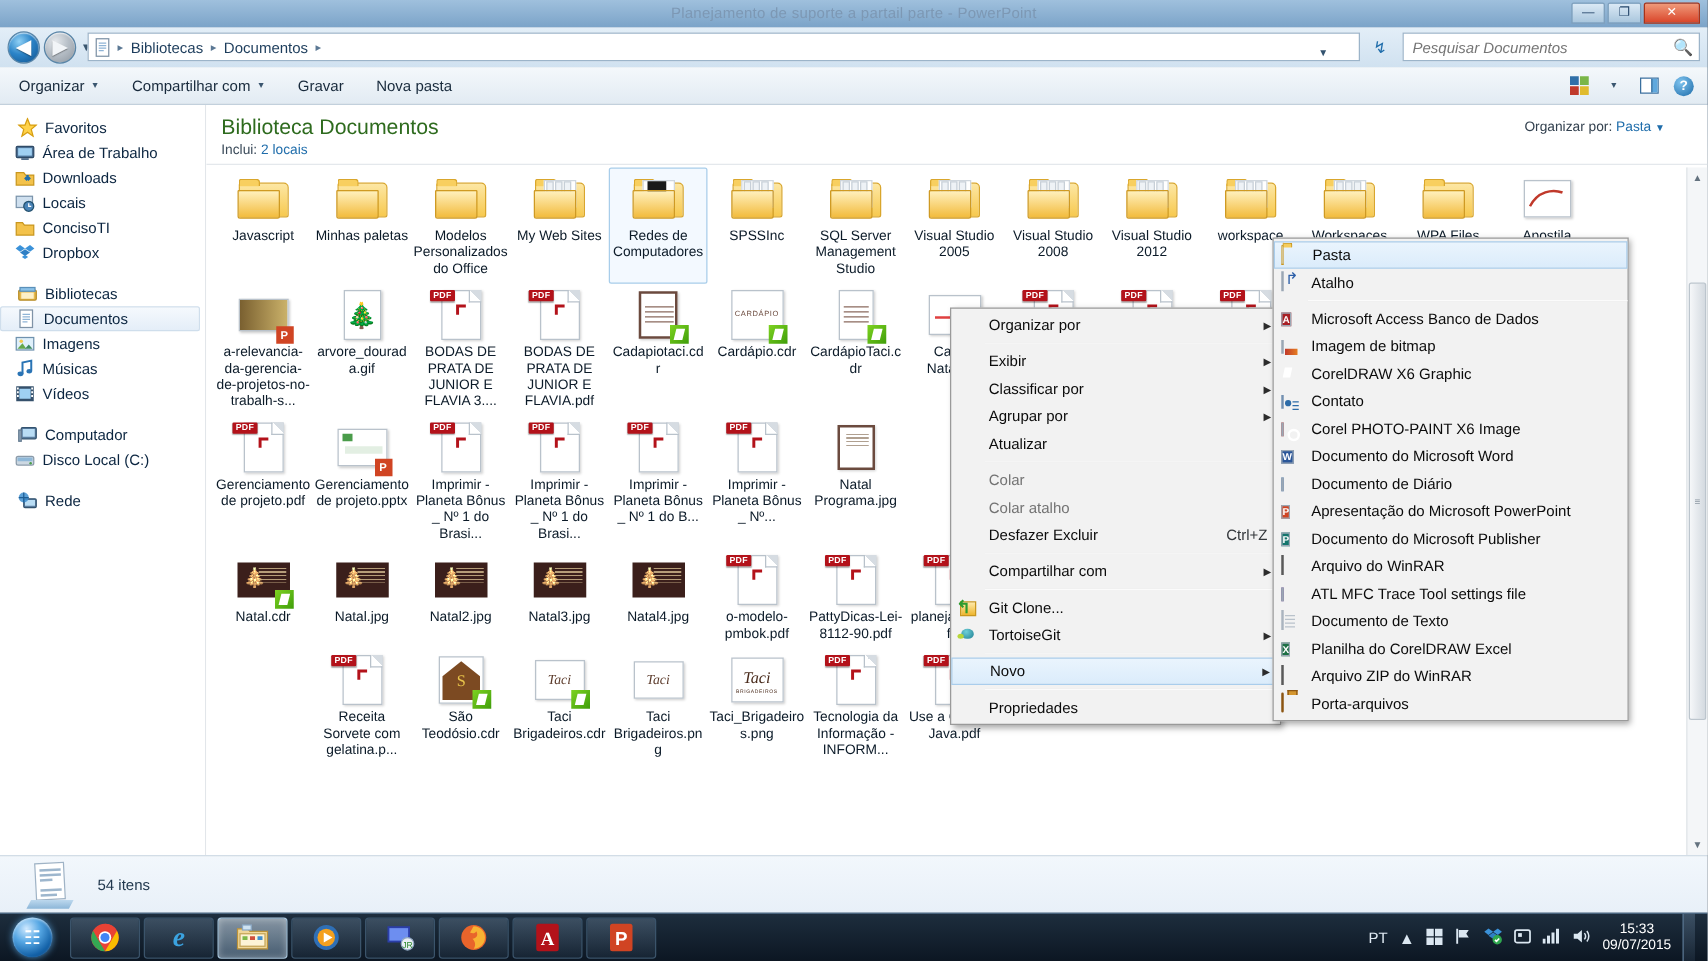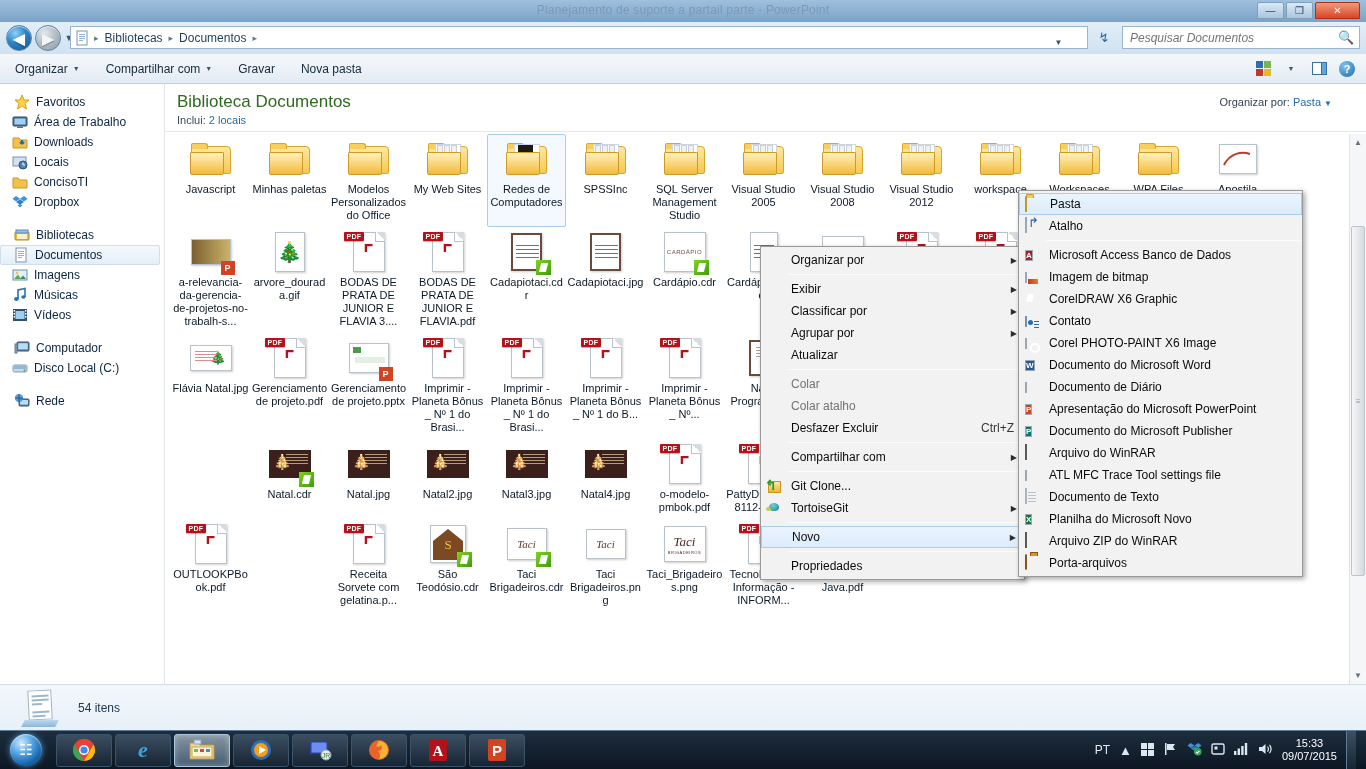--- a/index.html
+++ b/index.html
@@ -825,31 +825,20 @@
                   <div class="ln" style="top:14px;width:23px"></div>
                   <div class="ln" style="top:18px;width:23px"></div>
                   <div class="ln" style="top:22px;width:23px"></div>
                 </div>
                 <div class="cdr-badge"></div>
               </div>
               <div class="lbl">Cadapiotaci.cdr</div>
             </div>
           <div class="tile">
               <div class="thumb">
-                <div class="photo menu-doc" style="width:31px;height:38px;border:2px solid #6b4a3e;">
-                  <div class="ln" style="top:10px;width:23px"></div>
-                  <div class="ln" style="top:14px;width:23px"></div>
-                  <div class="ln" style="top:18px;width:23px"></div>
-                  <div class="ln" style="top:22px;width:23px"></div>
-                </div>
-              </div>
-              <div class="lbl">Cadapiotaci.jpg</div>
-            </div>
-          <div class="tile">
-              <div class="thumb">
                 <div class="photo" style="width:42px;height:40px;display:flex;align-items:center;justify-content:center;font-size:6px;letter-spacing:.5px;color:#6b4a3e;">CARDÁPIO</div>
                 <div class="cdr-badge"></div>
               </div>
               <div class="lbl">Cardápio.cdr</div>
             </div>
           <div class="tile">
               <div class="thumb">
                 <div class="photo menu-doc" style="width:28px;height:40px;">
                   <div class="ln" style="top:12px;width:20px"></div>
                   <div class="ln" style="top:16px;width:20px"></div>
@@ -1378,21 +1367,21 @@
     <div class="ctx-item">
       <span class="ctx-ico">
           <span class="ic"><span class="ic-txt"></span></span>
         </span>
       <span class="label">Documento de Texto</span>
     </div>
     <div class="ctx-item">
       <span class="ctx-ico">
           <span class="ic"><span class="ic-box ic-excel">X</span></span>
         </span>
-      <span class="label">Planilha do Microsoft Novo</span>
+      <span class="label">Planilha do CorelDRAW Excel</span>
     </div>
     <div class="ctx-item">
       <span class="ctx-ico">
           <span class="ic"><span class="ic-rar"></span></span>
         </span>
       <span class="label">Arquivo ZIP do WinRAR</span>
     </div>
     <div class="ctx-item">
       <span class="ctx-ico">
           <span class="ic"><span class="ic-briefcase"></span></span>

